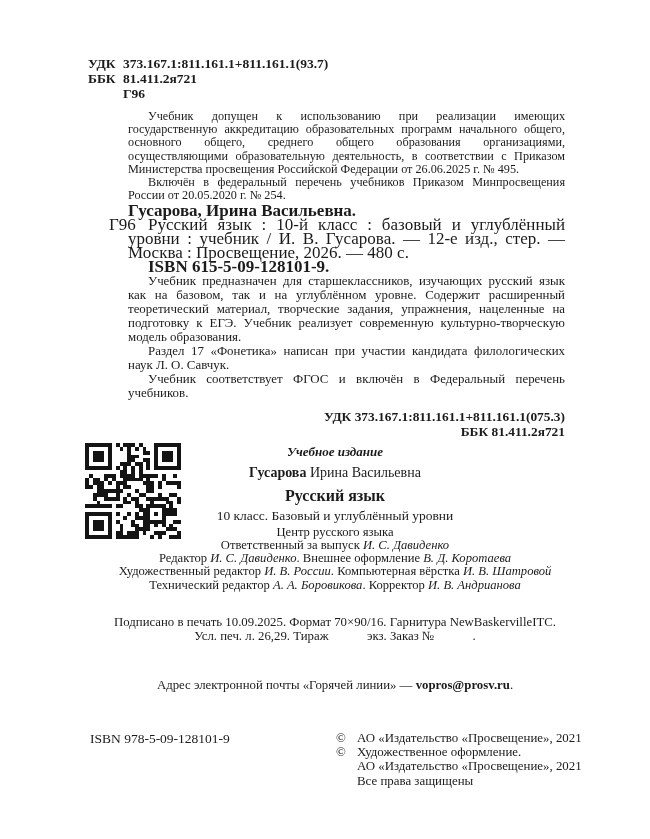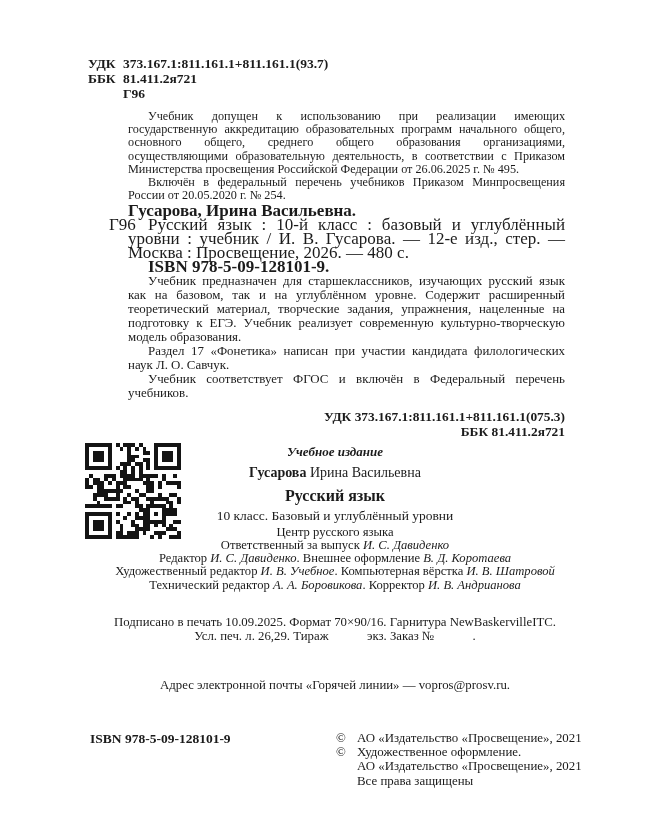--- a/index.html
+++ b/index.html
@@ -42,24 +42,24 @@
   .imp-title { margin-top:5px; font-size:16px; font-weight:700; line-height:19px; }
   .imp-subtitle { margin-top:3px; font-size:13.5px; line-height:16px; }
   .imp-kind { margin-top:2px; font-size:13.5px; line-height:16px; }
   .imp-center { margin-top:1px; font-size:12.6px; line-height:14px; }
   .staff { font-size:12.6px; line-height:13.2px; }
   .staff .name { font-style:italic; }
 
   .print-block { top:616px; font-size:12.8px; line-height:13.8px; }
   .pub-block { top:647px; font-size:12.8px; line-height:13.6px; }
   .hotline { top:678px; font-size:12.8px; line-height:14px; }
-  .hotline .email { font-weight:400;margin-top:24px; }
+  .hotline .email { font-weight:700;margin-top:24px; }
 
   
-  .bottom-isbn { position:absolute; left:90px; top:731px; font-weight:700; font-size:13.5px; }
+  .bottom-isbn { position:absolute; left:90px; top:731px; font-weight:400; font-size:13.5px; }
   .copyright { position:absolute; left:336px; top:731px; font-size:12.9px; line-height:14.2px; }
   .c-row { display:flex; }
   .c-sign { width:21px; flex:0 0 21px; }
 </style>
 </head>
 <body>
 
 <div class="page">
 
   <div class="top-codes">
@@ -77,21 +77,21 @@
   <div class="main-col">
     <p class="small-par">Учебник допущен к использованию при реализации имеющих государственную аккредитацию образовательных программ начального общего, основного общего, среднего общего образования организациями, осуществляющими образовательную деятельность, в соответствии с Приказом Министерства просвещения Российской Федерации от 26.06.2025 г. № 495.</p>
     <p class="small-par">Включён в федеральный перечень учебников Приказом Минпросвещения России от 20.05.2020 г. № 254.</p>
 
     <div class="bib">
       <div class="bib-author">Гусарова, Ирина Васильевна.</div>
       <p class="bib-desc">
         <span class="bib-code">Г96</span>
         <span>Русский язык : 10-й класс : базовый и углублённый уровни : учебник / И. В. Гусарова. — 12-е изд., стер. — Москва : Просвещение, 2026. — 480 с.</span>
       </p>
-      <div class="bib-isbn">ISBN 978-5-09-128101-9.</div>
+      <div class="bib-isbn">ISBN 615-5-09-128101-9.</div>
     </div>
 
     <p class="annot">Учебник предназначен для старшеклассников, изучающих русский язык как на базовом, так и на углублённом уровне. Содержит расширенный теоретический материал, творческие задания, упражнения, нацеленные на подготовку к ЕГЭ. Учебник реализует современную культурно-творческую модель образования.</p>
     <p class="annot">Раздел 17 «Фонетика» написан при участии кандидата филологических наук Л. О. Савчук.</p>
     <p class="annot">Учебник соответствует ФГОС и включён в Федеральный перечень учебников.</p>
 
     <div class="right-codes">
       <div>УДК 373.167.1:811.161.1+811.161.1(075.3)</div>
       <div>ББК 81.411.2я721</div>
     </div>
@@ -419,21 +419,21 @@
       </svg></div>
 
   <div class="center-axis imprint">
     <div class="edition-type">Учебное издание</div>
     <div class="imp-author"><span class="b">Гусарова</span><span> Ирина Васильевна</span></div>
     <div class="imp-title">Русский язык</div>
     <div class="imp-subtitle">10 класс. Базовый и углублённый уровни</div>
     <div class="imp-center">Центр русского языка</div>
     <div class="staff"><span>Ответственный за выпуск </span><span class="name">И. С. Давиденко</span></div>
     <div class="staff"><span>Редактор </span><span class="name">И. С. Давиденко</span><span>. Внешнее оформление </span><span class="name">В. Д. Коротаева</span></div>
-    <div class="staff"><span>Художественный редактор </span><span class="name">И. В. Учебное</span><span>. Компьютерная вёрстка </span><span class="name">И. В. Шатровой</span></div>
+    <div class="staff"><span>Художественный редактор </span><span class="name">И. В. России</span><span>. Компьютерная вёрстка </span><span class="name">И. В. Шатровой</span></div>
     <div class="staff"><span>Технический редактор </span><span class="name">А. А. Боровикова</span><span>. Корректор </span><span class="name">И. В. Андрианова</span></div>
   </div>
 
   <div class="center-axis print-block">
     <div>Подписано в печать 10.09.2025. Формат 70×90/16. Гарнитура NewBaskervilleITC.</div>
     <div>Усл. печ. л. 26,29. Тираж&nbsp;&nbsp;&nbsp;&nbsp;&nbsp;&nbsp;&nbsp;&nbsp;&nbsp;&nbsp;&nbsp;&nbsp;экз. Заказ №&nbsp;&nbsp;&nbsp;&nbsp;&nbsp;&nbsp;&nbsp;&nbsp;&nbsp;&nbsp;&nbsp;&nbsp;.</div>
   </div>
 
 
   <div class="center-axis hotline"><span>Адрес электронной почты «Горячей линии» — </span><span class="email">vopros@prosv.ru</span><span>.</span></div>

